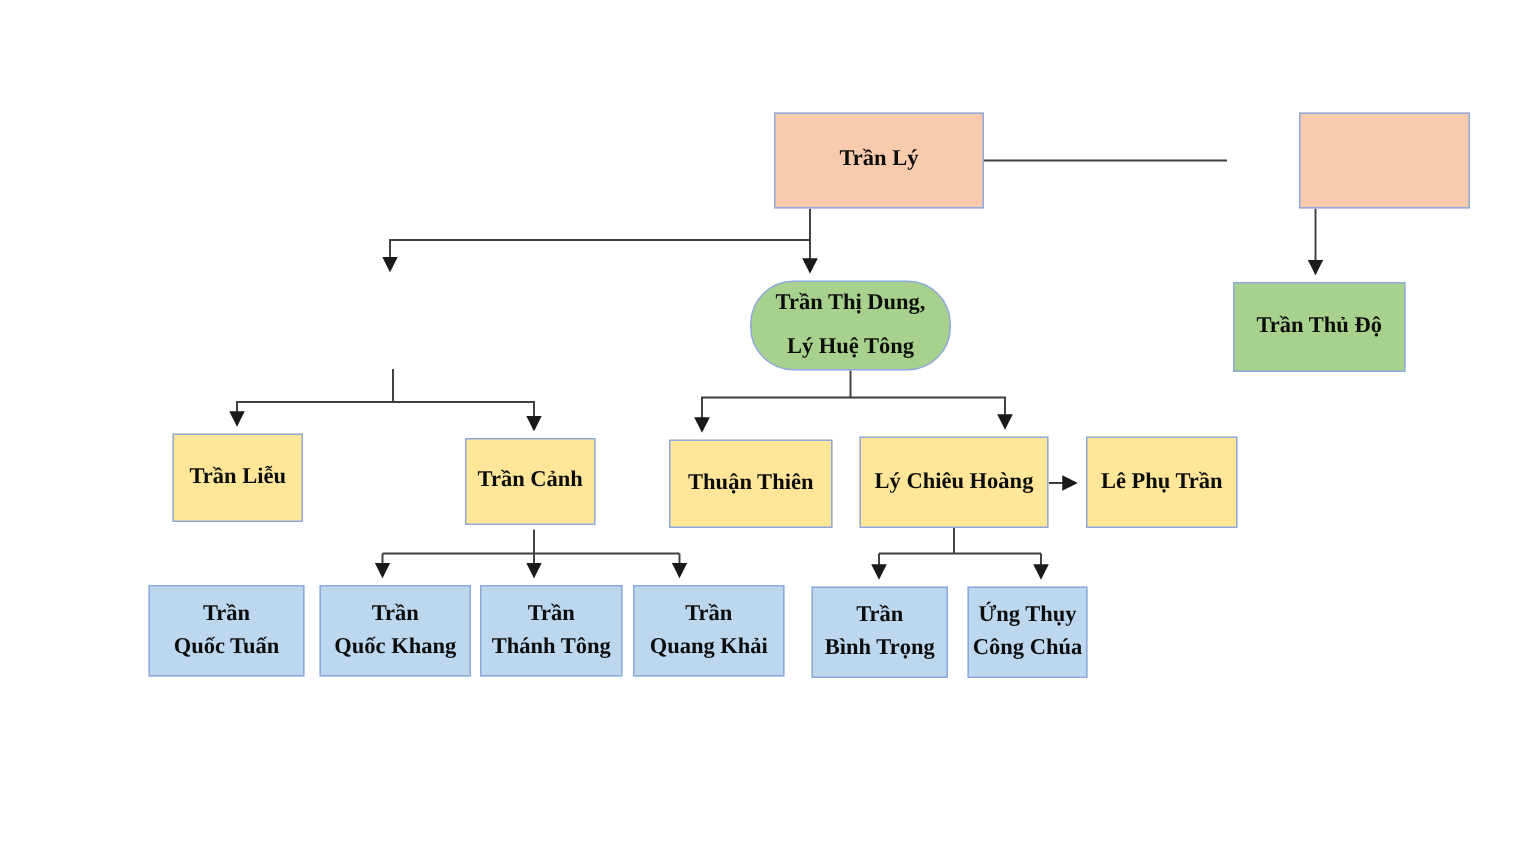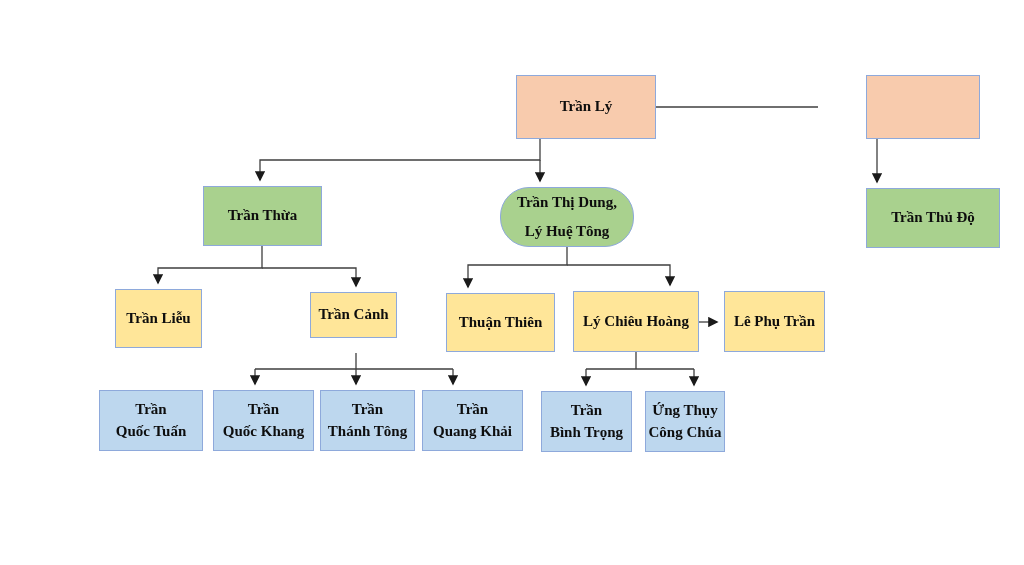--- a/index.html
+++ b/index.html
@@ -65,27 +65,26 @@
       <path d="M586 369 L586 385" marker-end="url(#arw)"></path>
       <path d="M694 369 L694 385" marker-end="url(#arw)"></path>
 
       <path d="M699 322 L717 322" marker-end="url(#arw)"></path>
     </g>
   </svg>
 
   <div class="node peach" style="left:468px;top:75px;width:140px;height:64px;">Trần Lý</div>
   <div class="node peach" style="left:818px;top:75px;width:114px;height:64px;"></div>
 
-  <div class="node green" style="left:203px;top:186px;width:119px;height:60px;">Trần Thừa</div>
   <div class="node green tall" style="left:500px;top:187px;width:134px;height:60px;">Trần Thị Dung,
 Lý Huệ Tông</div>
-  <div class="node green" style="left:822px;top:188px;width:134px;height:60px;margin-left:44px;">Trần Thủ Độ</div>
+  <div class="node green" style="left:822px;top:188px;width:115px;height:60px;">Trần Thủ Độ</div>
 
   <div class="node yellow" style="left:115px;top:289px;width:87px;height:59px;">Trần Liễu</div>
-  <div class="node yellow" style="left:310px;top:292px;width:87px;height:46px;">Trần Cảnh</div>
+  <div class="node yellow" style="left:310px;top:292px;width:87px;height:58px;">Trần Cảnh</div>
   <div class="node yellow" style="left:446px;top:293px;width:109px;height:59px;">Thuận Thiên</div>
   <div class="node yellow" style="left:573px;top:291px;width:126px;height:61px;">Lý Chiêu Hoàng</div>
   <div class="node yellow" style="left:724px;top:291px;width:101px;height:61px;">Lê Phụ Trần</div>
 
   <div class="node blue" style="left:99px;top:390px;width:104px;height:61px;">Trần
 Quốc Tuấn</div>
   <div class="node blue" style="left:213px;top:390px;width:101px;height:61px;">Trần
 Quốc Khang</div>
   <div class="node blue" style="left:320px;top:390px;width:95px;height:61px;">Trần
 Thánh Tông</div>

